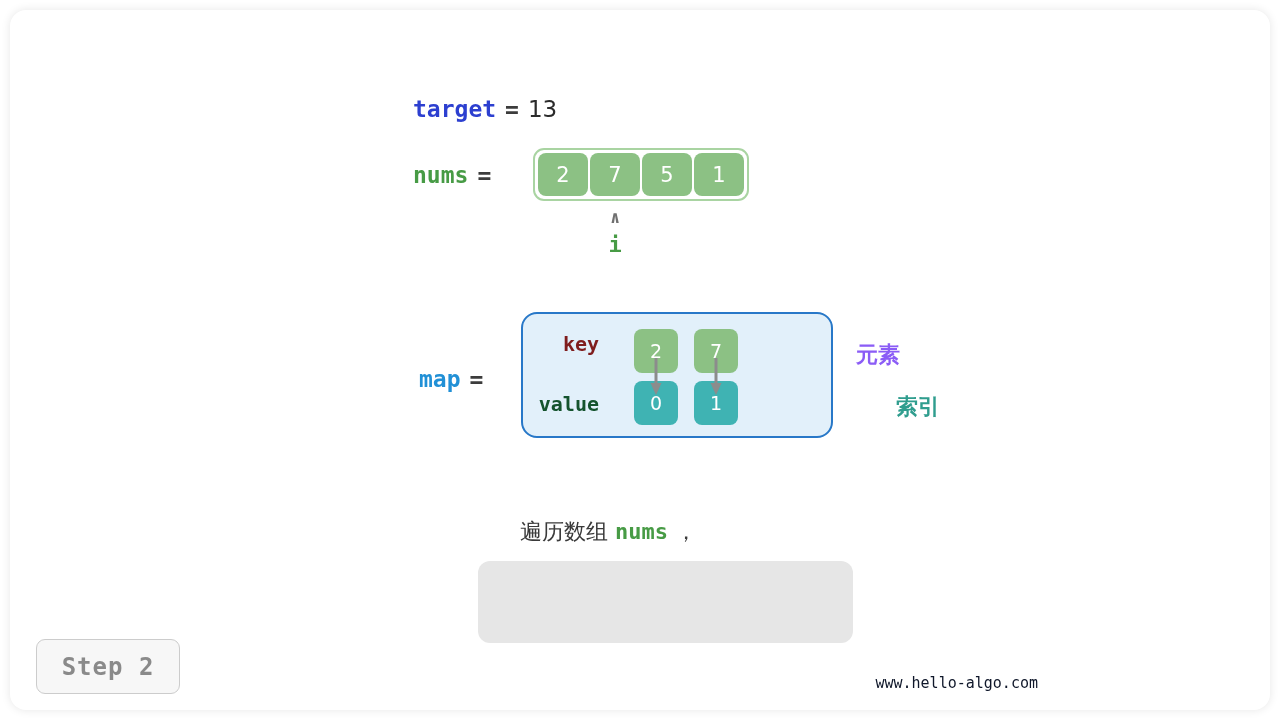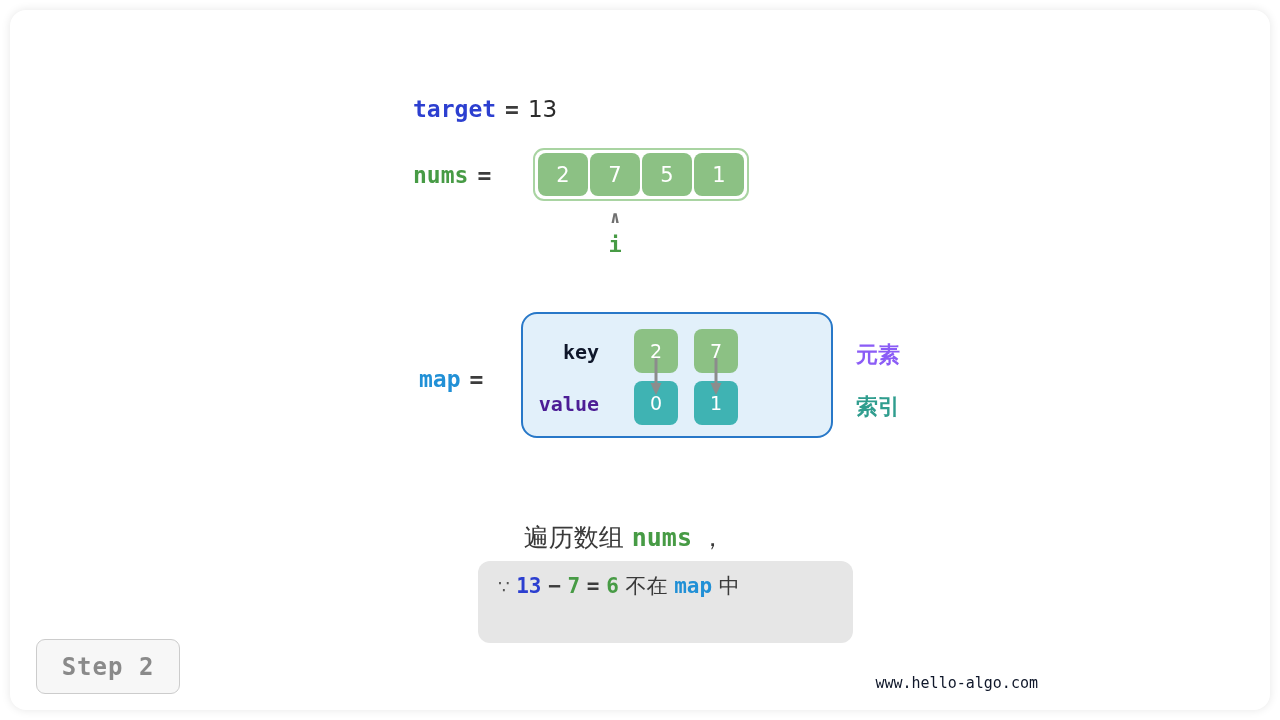--- a/index.html
+++ b/index.html
@@ -157,22 +157,22 @@
     border-radius: 16px;
   }
 
   .map-rowlabel {
     position: absolute;
     font-family: "DejaVu Sans Mono", monospace;
     font-weight: bold;
     font-size: 20px;
     text-align: right;
   }
-  .map-rowlabel.key   { left: 535px; top: 340px; width: 64px; color: #0f172a; }
-  .map-rowlabel.value { left: 528px; top: 392px; width: 71px; color: #4c1d95; }
+  .map-rowlabel.key   { left: 535px; top: 332px; width: 64px; color: #7f1d1d; }
+  .map-rowlabel.value { left: 528px; top: 392px; width: 71px; color: #14532d; }
 
   .mcell {
     position: absolute;
     width: 44px;
     height: 44px;
     border-radius: 8px;
     color: #ffffff;
     font-family: "DejaVu Sans", sans-serif;
     font-size: 19px;
     display: flex;
@@ -194,29 +194,29 @@
   .map-arrow.col1 { left: 709px; }
 
   .side-label {
     position: absolute;
     left: 856px;
     font-family: "DejaVu Sans", sans-serif;
     font-weight: bold;
     font-size: 22px;
   }
   .side-label.elem  { top: 340px; color: #8b5cf6; }
-  .side-label.index { top: 392px; color: #2f9d8e; }
+  .side-label.index { top: 392px; color: #2f9d8e; margin-left: 40px; }
 
   
   .narration {
     position: absolute;
     left: 492px;
     top: 492px;
     font-family: "DejaVu Sans", sans-serif;
-    font-size: 25px;
+    font-size: 22px;
     color: #3a3a3a;
     white-space: pre;
     text-align: center;
   }
   .narration .code-green {
     font-family: "DejaVu Sans Mono", monospace;
     font-weight: bold;
     color: #479b45;
   }
 
@@ -330,19 +330,18 @@
   </svg>
 
   <div class="side-label elem">元素</div>
   <div class="side-label index">索引</div>
 
   <div class="narration">
     <span>遍历数组 </span><span class="code-green">nums</span><span> ，</span>
   </div>
 
   <div class="info-box">
-    <div class="info-line"><span class="sym">∵</span> <span class="c-indigo">13</span> <span class="c-gray">−</span> <span class="c-green">7</span> <span class="c-gray">=</span> <span class="c-green">6</span><span> 不在 </span><span class="c-blue">map</span><span> 中</span></div>
   </div>
 
   <div class="step-badge">Step 2</div>
 
   <div class="watermark">www.hello-algo.com</div>
 </div>
 
 </body></html>

